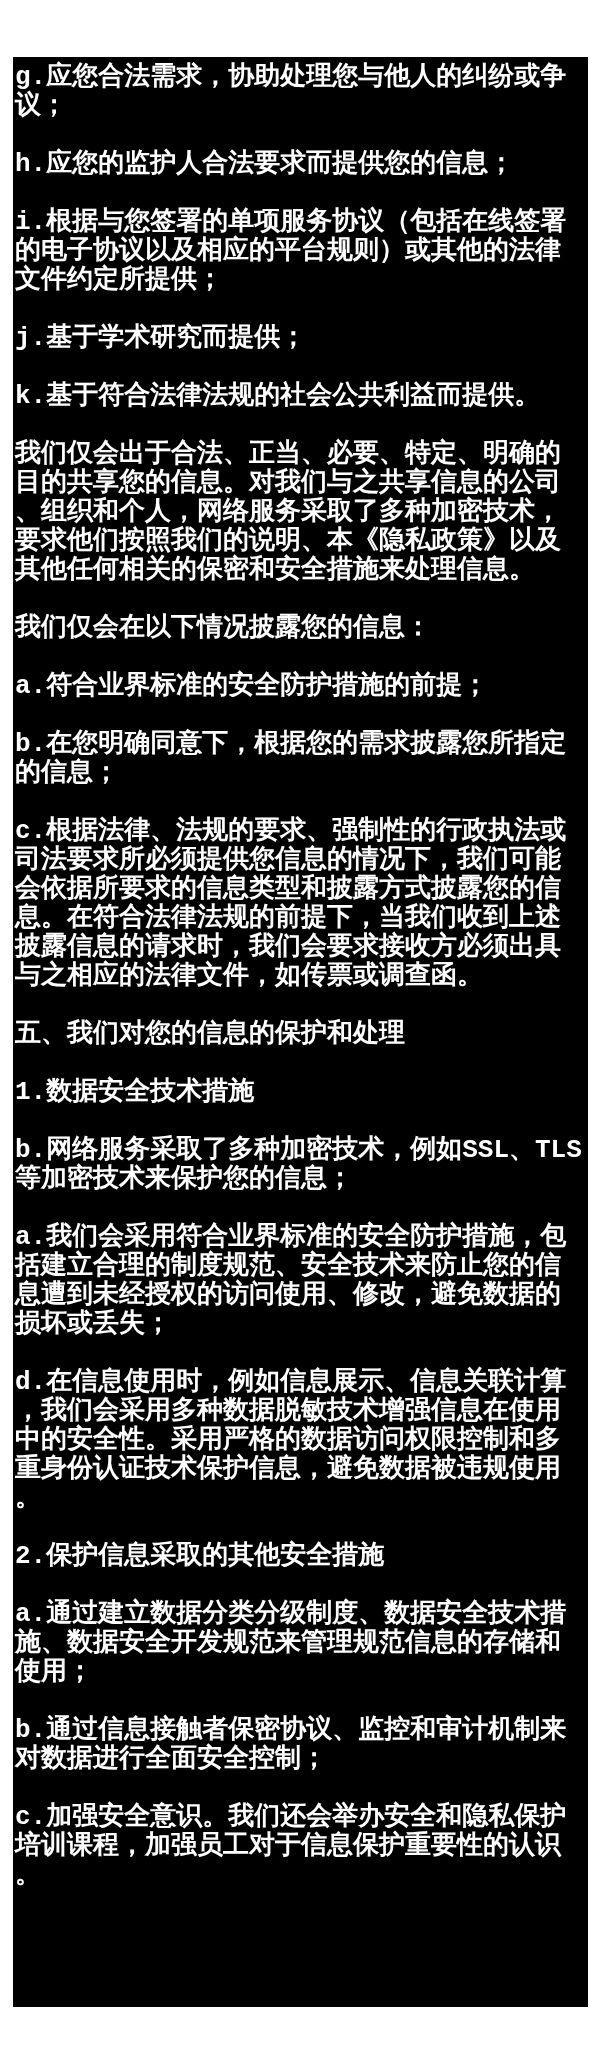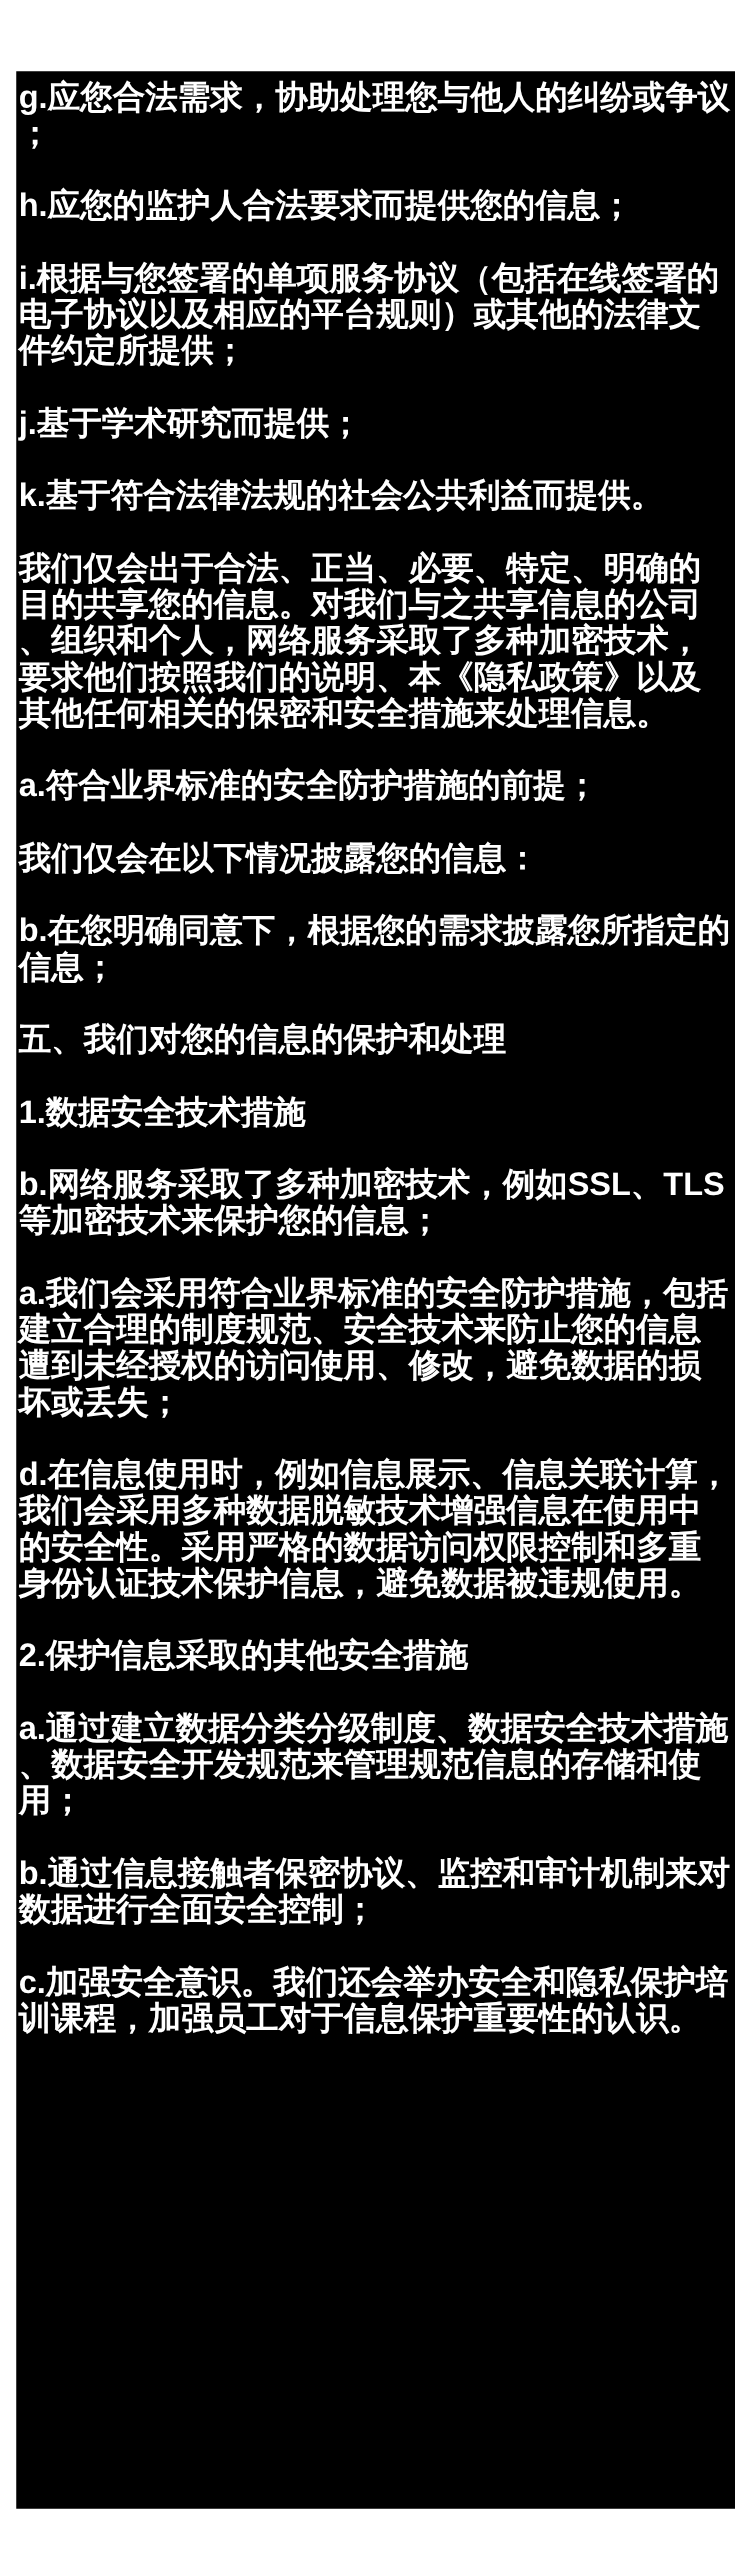--- a/index.html
+++ b/index.html
@@ -20,21 +20,21 @@
     top: 57px;
     width: 575px;
     height: 1950px;
     background: #000000;
     overflow: hidden;
     box-sizing: border-box;
     padding: 6px 3px 0 2px;
   }
   .policy-panel p {
     margin: 29px 0;
-    font-family: Liberation Sans, sans-serif;
+    font-family: Liberation Mono, monospace;
     font-weight: bold;
     font-size: 26px;
     line-height: 29px;
     color: #ffffff;
     word-break: break-all;
     overflow-wrap: break-word;
     line-break: anywhere;
     text-align: left;
   }
   .policy-panel p:first-child {
@@ -45,23 +45,24 @@
 <body>
 
 <div class="page">
   <div class="policy-panel">
       <p>g.应您合法需求，协助处理您与他人的纠纷或争议；</p>
       <p>h.应您的监护人合法要求而提供您的信息；</p>
       <p>i.根据与您签署的单项服务协议（包括在线签署的电子协议以及相应的平台规则）或其他的法律文件约定所提供；</p>
       <p>j.基于学术研究而提供；</p>
       <p>k.基于符合法律法规的社会公共利益而提供。</p>
       <p>我们仅会出于合法、正当、必要、特定、明确的目的共享您的信息。对我们与之共享信息的公司、组织和个人，网络服务采取了多种加密技术，要求他们按照我们的说明、本《隐私政策》以及其他任何相关的保密和安全措施来处理信息。</p>
+      <p>我们仅会在以下情况披露您的信息：</p>
       <p>a.符合业界标准的安全防护措施的前提；</p>
-      <p>我们仅会在以下情况披露您的信息：</p>
       <p>b.在您明确同意下，根据您的需求披露您所指定的信息；</p>
+      <p>c.根据法律、法规的要求、强制性的行政执法或司法要求所必须提供您信息的情况下，我们可能会依据所要求的信息类型和披露方式披露您的信息。在符合法律法规的前提下，当我们收到上述披露信息的请求时，我们会要求接收方必须出具与之相应的法律文件，如传票或调查函。</p>
       <p>五、我们对您的信息的保护和处理</p>
       <p>1.数据安全技术措施</p>
       <p>b.网络服务采取了多种加密技术，例如SSL、TLS等加密技术来保护您的信息；</p>
       <p>a.我们会采用符合业界标准的安全防护措施，包括建立合理的制度规范、安全技术来防止您的信息遭到未经授权的访问使用、修改，避免数据的损坏或丢失；</p>
       <p>d.在信息使用时，例如信息展示、信息关联计算，我们会采用多种数据脱敏技术增强信息在使用中的安全性。采用严格的数据访问权限控制和多重身份认证技术保护信息，避免数据被违规使用。</p>
       <p>2.保护信息采取的其他安全措施</p>
       <p>a.通过建立数据分类分级制度、数据安全技术措施、数据安全开发规范来管理规范信息的存储和使用；</p>
       <p>b.通过信息接触者保密协议、监控和审计机制来对数据进行全面安全控制；</p>
       <p>c.加强安全意识。我们还会举办安全和隐私保护培训课程，加强员工对于信息保护重要性的认识。</p>
     </div>

